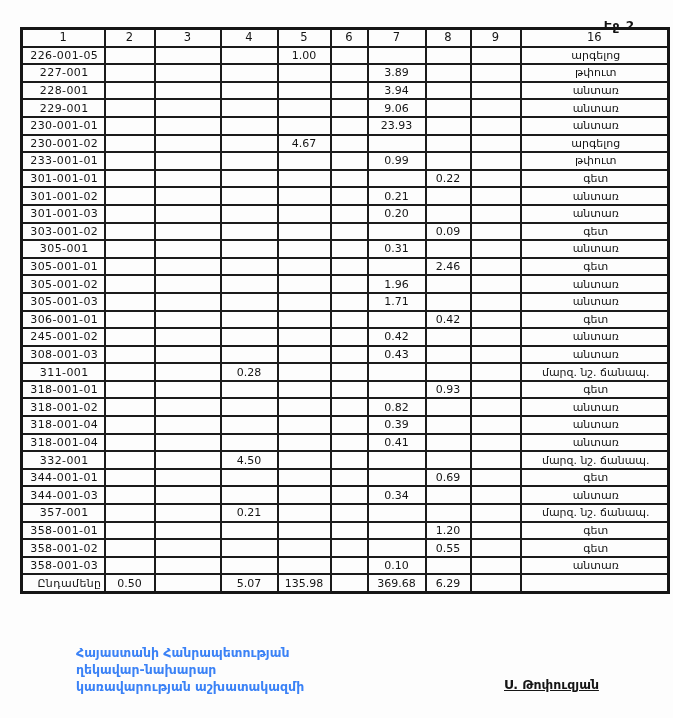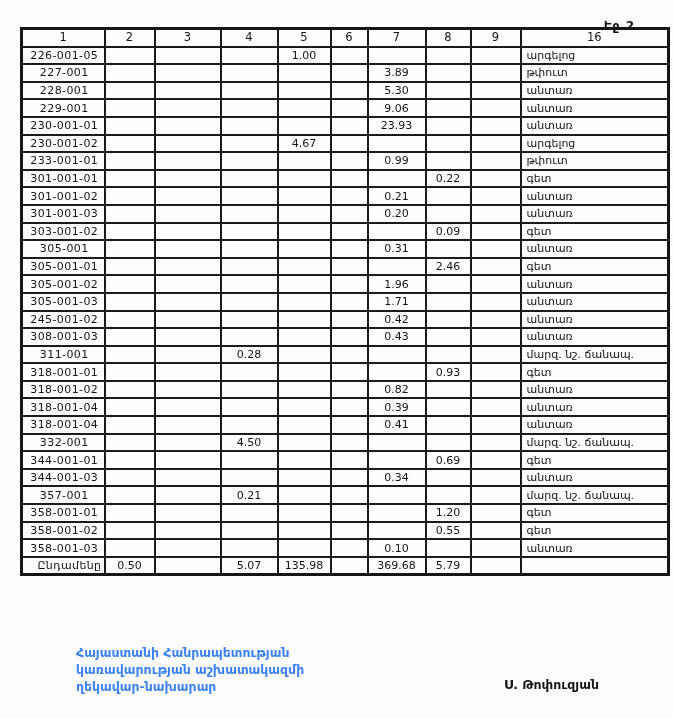--- a/index.html
+++ b/index.html
@@ -25,31 +25,31 @@
     padding:0 2px;
     font-size:11px;
     line-height:13px;
     text-align:center;
     vertical-align:middle;
     overflow:hidden;white-space:nowrap;
     color:#141414;
   }
   table.parcels th{font-weight:normal;font-size:11.5px;}
   table.parcels td.c1{text-align:center;padding-left:4px;letter-spacing:0.4px;}
-  table.parcels td.c10{text-align:left;padding-left:5px;}
+  table.parcels td.c10{text-align:center;padding-left:5px;}
   table.parcels tr.total td{font-weight:normal;}
   table.parcels tr.total td.c1{text-align:right;padding-left:0;}
   .footer-org{
     position:absolute;left:76px;top:644px;
     font-size:12.5px;font-weight:bold;line-height:17px;
     color:#3b82f6;
   }
   .signature{
     position:absolute;left:504px;top:677px;
-    font-size:12.5px;font-weight:bold;color:#161616;
+    font-size:12.5px;font-weight:bold;color:#161616;text-decoration:underline;
   }
 </style>
 </head>
 <body>
 
 <div class="page-label">Էջ 2</div>
 
 <table class="parcels">
   <colgroup>
     <col style="width:83px">
@@ -102,21 +102,21 @@
         <td class="c9"></td>
         <td class="c10">թփուտ</td>
       </tr>
       <tr>
         <td class="c1">228-001</td>
         <td class="c2"></td>
         <td class="c3"></td>
         <td class="c4"></td>
         <td class="c5"></td>
         <td class="c6"></td>
-        <td class="c7">5.30</td>
+        <td class="c7">3.94</td>
         <td class="c8"></td>
         <td class="c9"></td>
         <td class="c10">անտառ</td>
       </tr>
       <tr>
         <td class="c1">229-001</td>
         <td class="c2"></td>
         <td class="c3"></td>
         <td class="c4"></td>
         <td class="c5"></td>
@@ -250,20 +250,32 @@
         <td class="c1">305-001-03</td>
         <td class="c2"></td>
         <td class="c3"></td>
         <td class="c4"></td>
         <td class="c5"></td>
         <td class="c6"></td>
         <td class="c7">1.71</td>
         <td class="c8"></td>
         <td class="c9"></td>
         <td class="c10">անտառ</td>
+      </tr>
+      <tr>
+        <td class="c1">306-001-01</td>
+        <td class="c2"></td>
+        <td class="c3"></td>
+        <td class="c4"></td>
+        <td class="c5"></td>
+        <td class="c6"></td>
+        <td class="c7"></td>
+        <td class="c8">0.42</td>
+        <td class="c9"></td>
+        <td class="c10">գետ</td>
       </tr>
       <tr>
         <td class="c1">245-001-02</td>
         <td class="c2"></td>
         <td class="c3"></td>
         <td class="c4"></td>
         <td class="c5"></td>
         <td class="c6"></td>
         <td class="c7">0.42</td>
         <td class="c8"></td>
@@ -427,26 +439,26 @@
         <td class="c10">անտառ</td>
       </tr>
       <tr class="total">
         <td class="c1">Ընդամենը</td>
         <td class="c2">0.50</td>
         <td class="c3"></td>
         <td class="c4">5.07</td>
         <td class="c5">135.98</td>
         <td class="c6"></td>
         <td class="c7">369.68</td>
-        <td class="c8">5.79</td>
+        <td class="c8">6.29</td>
         <td class="c9"></td>
         <td class="c10"></td>
       </tr>
     </tbody>
 </table>
 
 <div class="footer-org">
   <div>Հայաստանի Հանրապետության</div>
+  <div>ղեկավար-նախարար</div>
   <div>կառավարության աշխատակազմի</div>
-  <div>ղեկավար-նախարար</div>
 </div>
 
 <div class="signature">Ս. Թոփուզյան</div>
 
 </body></html>

